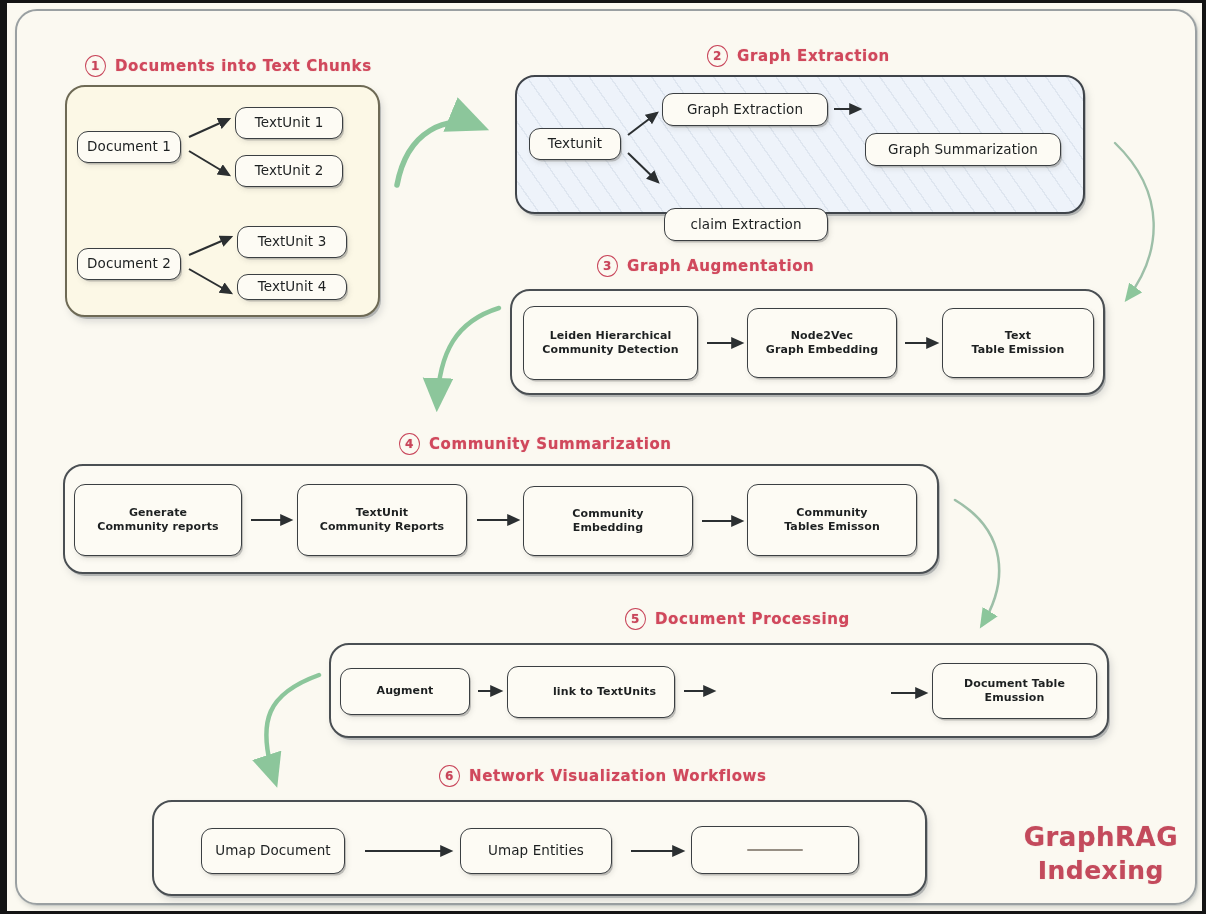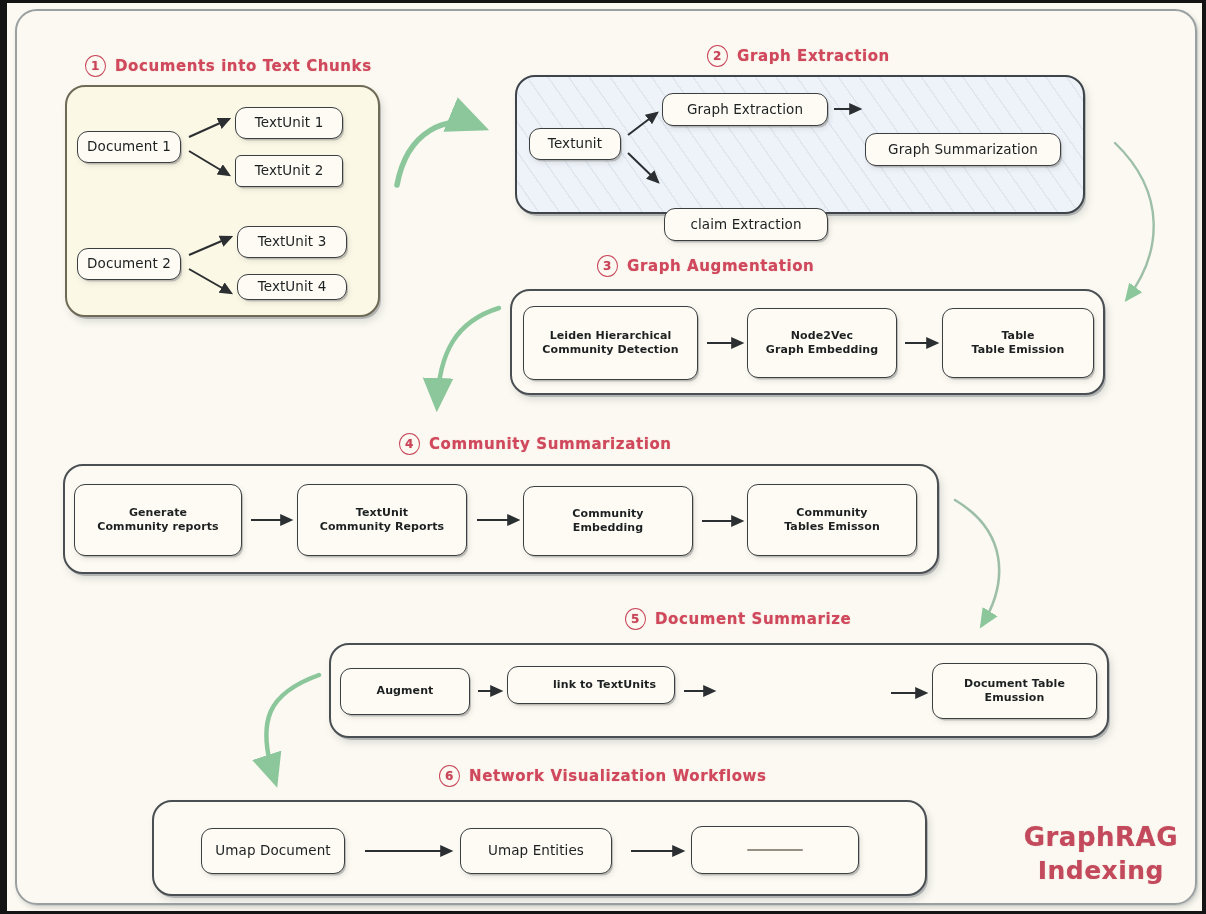--- a/index.html
+++ b/index.html
@@ -123,21 +123,21 @@
 
   <div class="node" style="left:70px;top:128px;width:104px;height:32px;">
     <span>Document 1</span>
   </div>
   <div class="node" style="left:70px;top:245px;width:104px;height:32px;">
     <span>Document 2</span>
   </div>
   <div class="node" style="left:228px;top:104px;width:108px;height:32px;">
     <span>TextUnit 1</span>
   </div>
-  <div class="node" style="left:228px;top:152px;width:108px;height:32px;border-radius:6px;">
+  <div class="node" style="left:228px;top:152px;width:108px;height:32px;">
     <span>TextUnit 2</span>
   </div>
   <div class="node" style="left:230px;top:223px;width:110px;height:32px;text-align:right;">
     <span>TextUnit 3</span>
   </div>
   <div class="node" style="left:230px;top:271px;width:110px;height:26px;text-align:right;">
     <span>TextUnit 4</span>
   </div>
 
   <div class="sec-title" style="left:700px;top:42px;">
@@ -174,21 +174,21 @@
     </div>
   </div>
   <div class="node sm" style="left:740px;top:305px;width:150px;height:70px;">
     <div>
       <span>Node2Vec</span>
       <span>Graph Embedding</span>
     </div>
   </div>
   <div class="node sm" style="left:935px;top:305px;width:152px;height:70px;">
     <div>
-      <span>Table</span>
+      <span>Text</span>
       <span>Table Emission</span>
     </div>
   </div>
 
   <div class="sec-title" style="left:392px;top:430px;">
     <span class="circ-num">4</span>
     <span>Community Summarization</span>
   </div>
 
   <div class="group plain" style="left:56px;top:461px;width:876px;height:110px;"></div>
@@ -213,29 +213,29 @@
   </div>
   <div class="node sm" style="left:740px;top:481px;width:170px;height:72px;">
     <div>
       <span>Community</span>
       <span>Tables Emisson</span>
     </div>
   </div>
 
   <div class="sec-title" style="left:618px;top:605px;">
     <span class="circ-num">5</span>
-    <span>Document Summarize</span>
+    <span>Document Processing</span>
   </div>
 
   <div class="group plain" style="left:322px;top:640px;width:780px;height:95px;"></div>
 
   <div class="node sm" style="left:333px;top:665px;width:130px;height:47px;">
     <span>Augment</span>
   </div>
-  <div class="node sm" style="left:500px;top:663px;width:168px;height:38px;padding-left:32px;">
+  <div class="node sm" style="left:500px;top:663px;width:168px;height:52px;padding-left:32px;">
     <span>link to TextUnits</span>
   </div>
   <div class="node sm" style="left:925px;top:660px;width:165px;height:56px;">
     <div>
       <span>Document Table</span>
       <span>Emussion</span>
     </div>
   </div>
 
   <div class="sec-title" style="left:432px;top:762px;">

